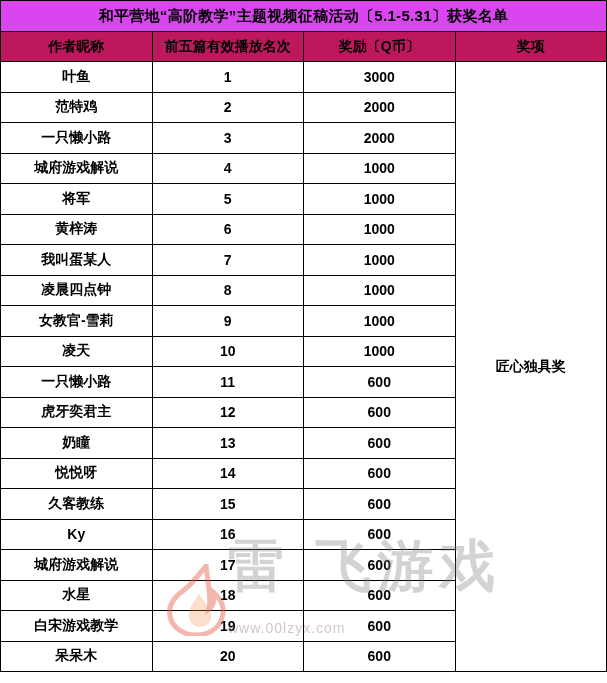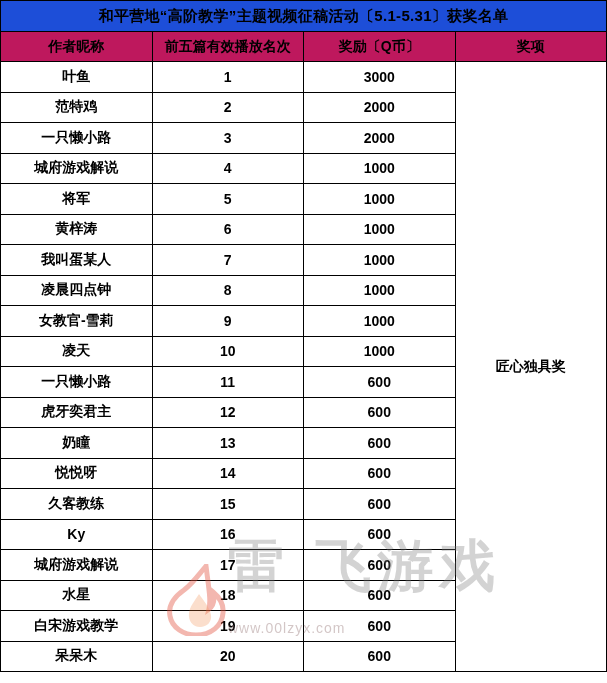--- a/index.html
+++ b/index.html
@@ -29,21 +29,21 @@
   }
   table.award-table td, table.award-table th {
     border: 1px solid #000000;
     padding: 0;
     text-align: center;
     vertical-align: middle;
     font-weight: bold;
     color: #000000;
   }
   .title-cell {
-    background: #1d4ed8;
+    background: #d946ef;
     height: 30px;
     font-size: 15px;
     letter-spacing: 0.3px;
     white-space: nowrap;
   }
   .head-cell {
     background: #be185d;
     height: 29px;
     font-size: 14px;
     white-space: nowrap;

